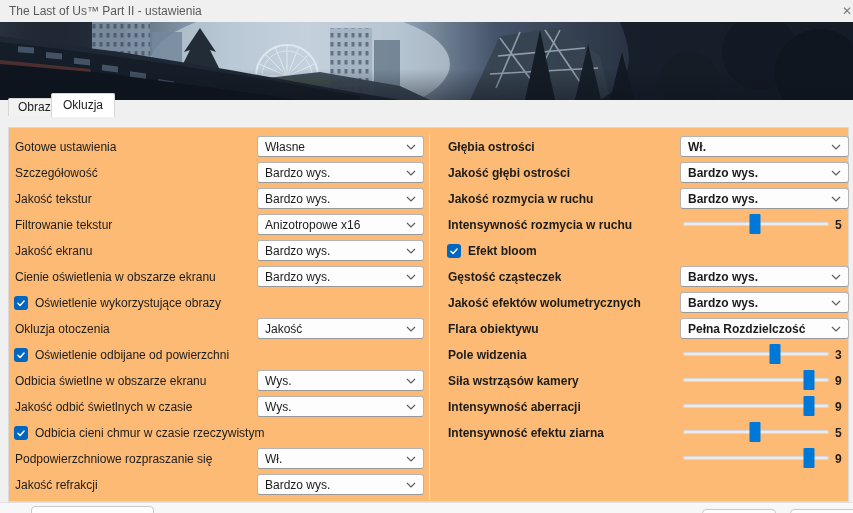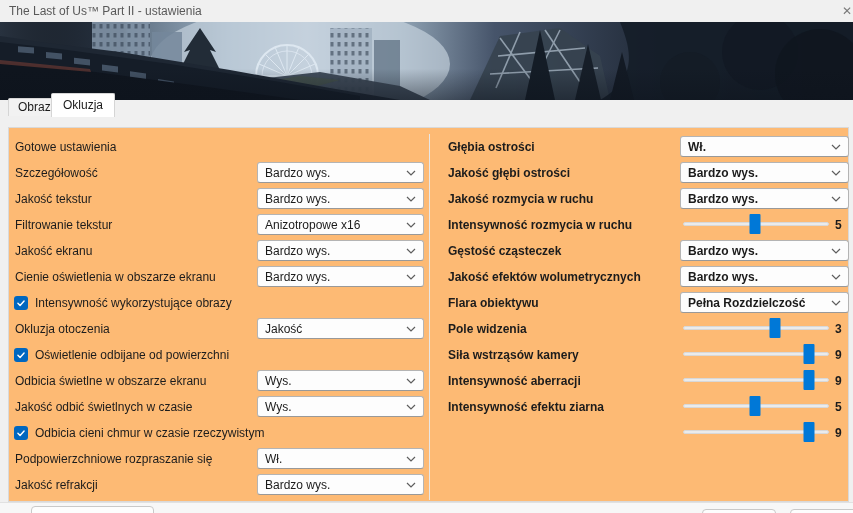--- a/index.html
+++ b/index.html
@@ -157,20 +157,28 @@
   </div>
   <div class="tab" id="tab-grafika">
     <span>Okluzja</span>
   </div>
 </div>
 
 <div id="panel">
   <div class="col" id="col-left">
       <div class="row">
         <span class="label">Gotowe ustawienia</span>
+        <div class="combo">
+          <span class="combo-value">Własne</span>
+          <span class="chevron">
+            <svg width="10" height="6" viewBox="0 0 10 6">
+              <polyline points="1,1 5,5 9,1" fill="none" stroke="#5e5e5e" stroke-width="1.2"></polyline>
+            </svg>
+          </span>
+        </div>
       </div>
       <div class="row">
         <span class="label">Szczegółowość</span>
         <div class="combo">
           <span class="combo-value">Bardzo wys.</span>
           <span class="chevron">
             <svg width="10" height="6" viewBox="0 0 10 6">
               <polyline points="1,1 5,5 9,1" fill="none" stroke="#5e5e5e" stroke-width="1.2"></polyline>
             </svg>
           </span>
@@ -219,21 +227,21 @@
             </svg>
           </span>
         </div>
       </div>
       <div class="row cbrow">
         <span class="checkbox">
           <svg width="10" height="10" viewBox="0 0 12 12">
             <path d="M2.3 6.4l2.6 2.6 4.8-5.4" fill="none" stroke="#ffffff" stroke-width="1.7" stroke-linecap="round" stroke-linejoin="round"></path>
           </svg>
         </span>
-        <span class="label">Intensywność wykorzystujące obrazy</span>
+        <span class="label">Oświetlenie wykorzystujące obrazy</span>
       </div>
       <div class="row">
         <span class="label">Okluzja otoczenia</span>
         <div class="combo">
           <span class="combo-value">Jakość</span>
           <span class="chevron">
             <svg width="10" height="6" viewBox="0 0 10 6">
               <polyline points="1,1 5,5 9,1" fill="none" stroke="#5e5e5e" stroke-width="1.2"></polyline>
             </svg>
           </span>
@@ -334,20 +342,28 @@
           </span>
         </div>
       </div>
       <div class="row">
         <span class="label">Intensywność rozmycia w ruchu</span>
         <div class="slider-track">
           <div class="slider-thumb" style="left: 49%;"></div>
         </div>
         <span class="slider-value">5</span>
       </div>
+      <div class="row cbrow">
+        <span class="checkbox">
+          <svg width="10" height="10" viewBox="0 0 12 12">
+            <path d="M2.3 6.4l2.6 2.6 4.8-5.4" fill="none" stroke="#ffffff" stroke-width="1.7" stroke-linecap="round" stroke-linejoin="round"></path>
+          </svg>
+        </span>
+        <span class="label">Efekt bloom</span>
+      </div>
       <div class="row">
         <span class="label">Gęstość cząsteczek</span>
         <div class="combo">
           <span class="combo-value">Bardzo wys.</span>
           <span class="chevron">
             <svg width="10" height="6" viewBox="0 0 10 6">
               <polyline points="1,1 5,5 9,1" fill="none" stroke="#5e5e5e" stroke-width="1.2"></polyline>
             </svg>
           </span>
         </div>

